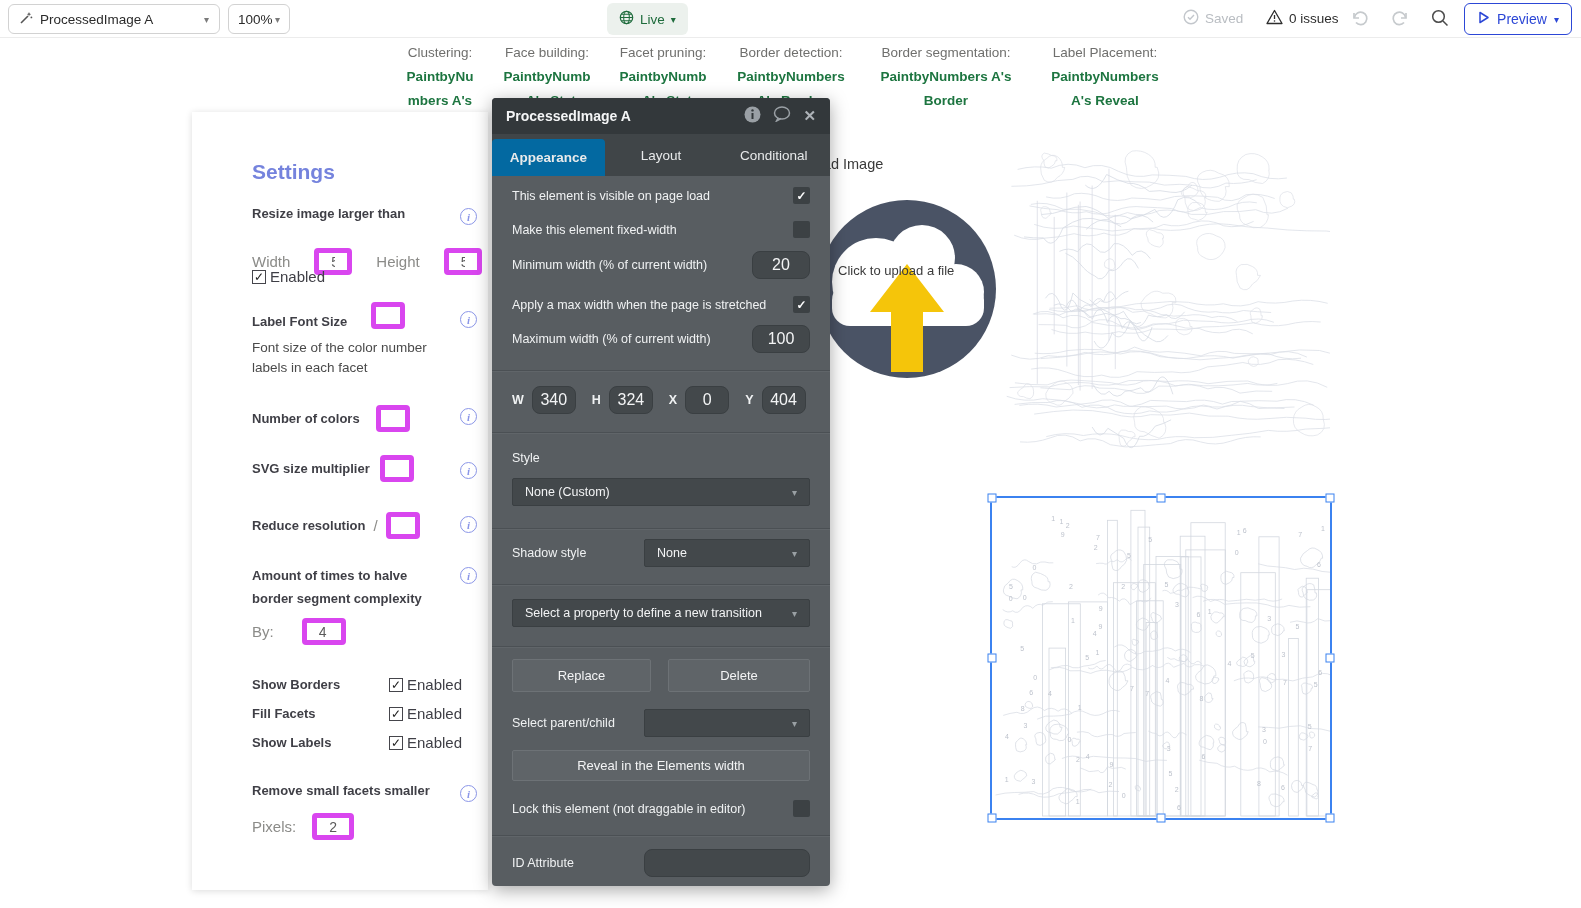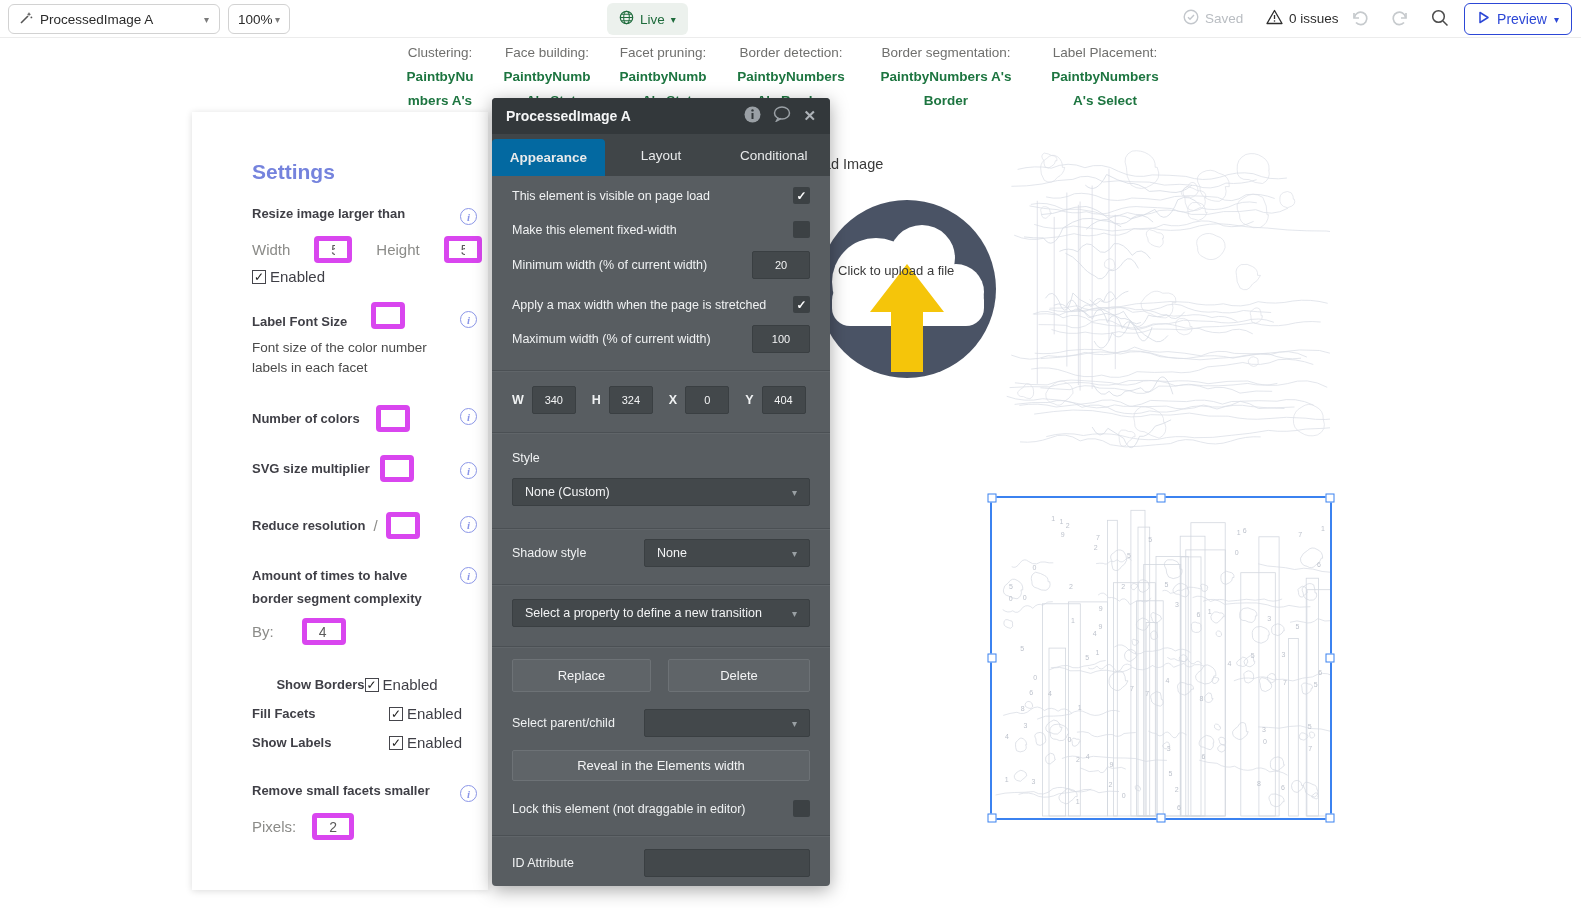--- a/index.html
+++ b/index.html
@@ -40,21 +40,21 @@
   
   .dialog { position:absolute; left:492px; top:98px; width:338px; height:788px; background:#585d61; border-radius:4px; box-shadow:0 4px 18px rgba(0,0,0,0.35); z-index:20; }
   .dlg-header { position:absolute; left:0; top:0; width:100%; height:36px; background:#33383b; border-radius:4px 4px 0 0; display:flex; align-items:center; padding:0 14px; }
   .dlg-title { color:#f4f5f6; font-size:14px; font-weight:bold; flex:1; }
   .dlg-hicons { display:flex; gap:12px; align-items:center; }
   .dlg-tabs { position:absolute; left:0; top:36px; width:100%; height:42px; background:#404548; display:flex; }
   .dlg-tab { flex:1; display:flex; align-items:center; justify-content:center; color:#e8eaeb; font-size:13.5px; cursor:pointer; }
   .dlg-tab.active { background:#0369a1; border-radius:4px 4px 0 0; margin-top:5px; font-weight:bold; }
   .d-row { position:absolute; display:flex; align-items:center; color:#f0f2f3; font-size:12.5px; }
   .d-check { width:17px; height:17px; background:#3c4144; border-radius:2px; display:flex; align-items:center; justify-content:center; color:#fff; font-size:12px; font-weight:bold; cursor:pointer; }
-  .d-input { background:#43484b; border:1px solid #3a3f42; color:#f3f4f5; font-size:11px; text-align:center; height:28px; border-radius:2px; font-family:"Liberation Sans",sans-serif; }
+  .d-input { background:#43484b; border:1px solid #3a3f42; color:#f3f4f5; font-size:16px; text-align:center; height:28px; border-radius:8px; font-family:"Liberation Sans",sans-serif; }
   .d-select { background:#43484b; border:1px solid #3a3f42; border-radius:2px; height:28px; display:flex; align-items:center; padding:0 12px; color:#f3f4f5; font-size:12.5px; cursor:pointer; justify-content:space-between; }
   .d-select .chev { color:#9aa0a4; }
   .d-divider { position:absolute; left:0; width:100%; height:1px; background:#4b5054; box-shadow:0 1px 0 rgba(255,255,255,0.05); }
   .d-btn { background:#5f6468; border:1px solid #6d7276; color:#f3f4f5; font-size:13px; display:flex; align-items:center; justify-content:center; border-radius:2px; cursor:pointer; }
   .d-lbl-bold { font-weight:bold; }
 
   
   .canvas-el { position:absolute; z-index:1; }
   .upload-title { left:793px; top:156px; font-size:14.5px; color:#3a3a3a; }
   .upload-hint { left:838px; top:263px; font-size:13px; color:#3a3a3a; z-index:2; }
@@ -171,34 +171,34 @@
     <span class="sv">A's Border</span>
   </div>
   <div class="state-col" style="left:946px">
     <span class="sl">Border segmentation:</span>
     <span class="sv">PaintbyNumbers A's</span>
     <span class="sv">Border</span>
   </div>
   <div class="state-col" style="left:1105px">
     <span class="sl">Label Placement:</span>
     <span class="sv">PaintbyNumbers</span>
-    <span class="sv">A's Select</span>
+    <span class="sv">A's Reveal</span>
   </div>
 
   <div class="settings">
     <div class="s-row" style="top:48px">
         <span class="s-title">Settings</span>
       </div>
 
     <div class="s-row" style="top:94px">
         <span class="s-bold">Resize image larger than</span>
       </div>
     <div class="info-i" style="top:96px">i</div>
 
-    <div class="s-row" style="top:124px; gap:24px">
+    <div class="s-row" style="top:136px; gap:24px">
       <span class="s-gray">Width</span>
       <input class="s-input" style="width: 38px;" value="512">
       <span class="s-gray">Height</span>
       <input class="s-input" style="width: 38px;" value="512">
     </div>
     <div class="s-row" style="top:156px">
       <span class="cb">✓</span>
       <span class="cb-lbl">Enabled</span>
     </div>
 
@@ -232,21 +232,21 @@
 
     <div class="s-row" style="top:452px">
       <span class="s-bold" style="line-height:23px"><span>Amount of times to halve</span><br><span>border segment complexity</span></span>
     </div>
     <div class="info-i" style="top:455px">i</div>
     <div class="s-row" style="top:506px; gap:28px">
       <span class="s-gray">By:</span>
       <input class="s-input" style="width: 44px;" value="4">
     </div>
 
-    <div class="s-row" style="top:564px; width:210px; justify-content:center">
+    <div class="s-row" style="top:564px; width:210px; justify-content:space-between">
       <span class="s-bold">Show Borders</span>
       <span style="display:flex;align-items:center">
           <span class="cb">✓</span>
           <span class="cb-lbl">Enabled</span>
         </span>
     </div>
     <div class="s-row" style="top:593px; width:210px; justify-content:space-between">
       <span class="s-bold">Fill Facets</span>
       <span style="display:flex;align-items:center">
           <span class="cb">✓</span>

